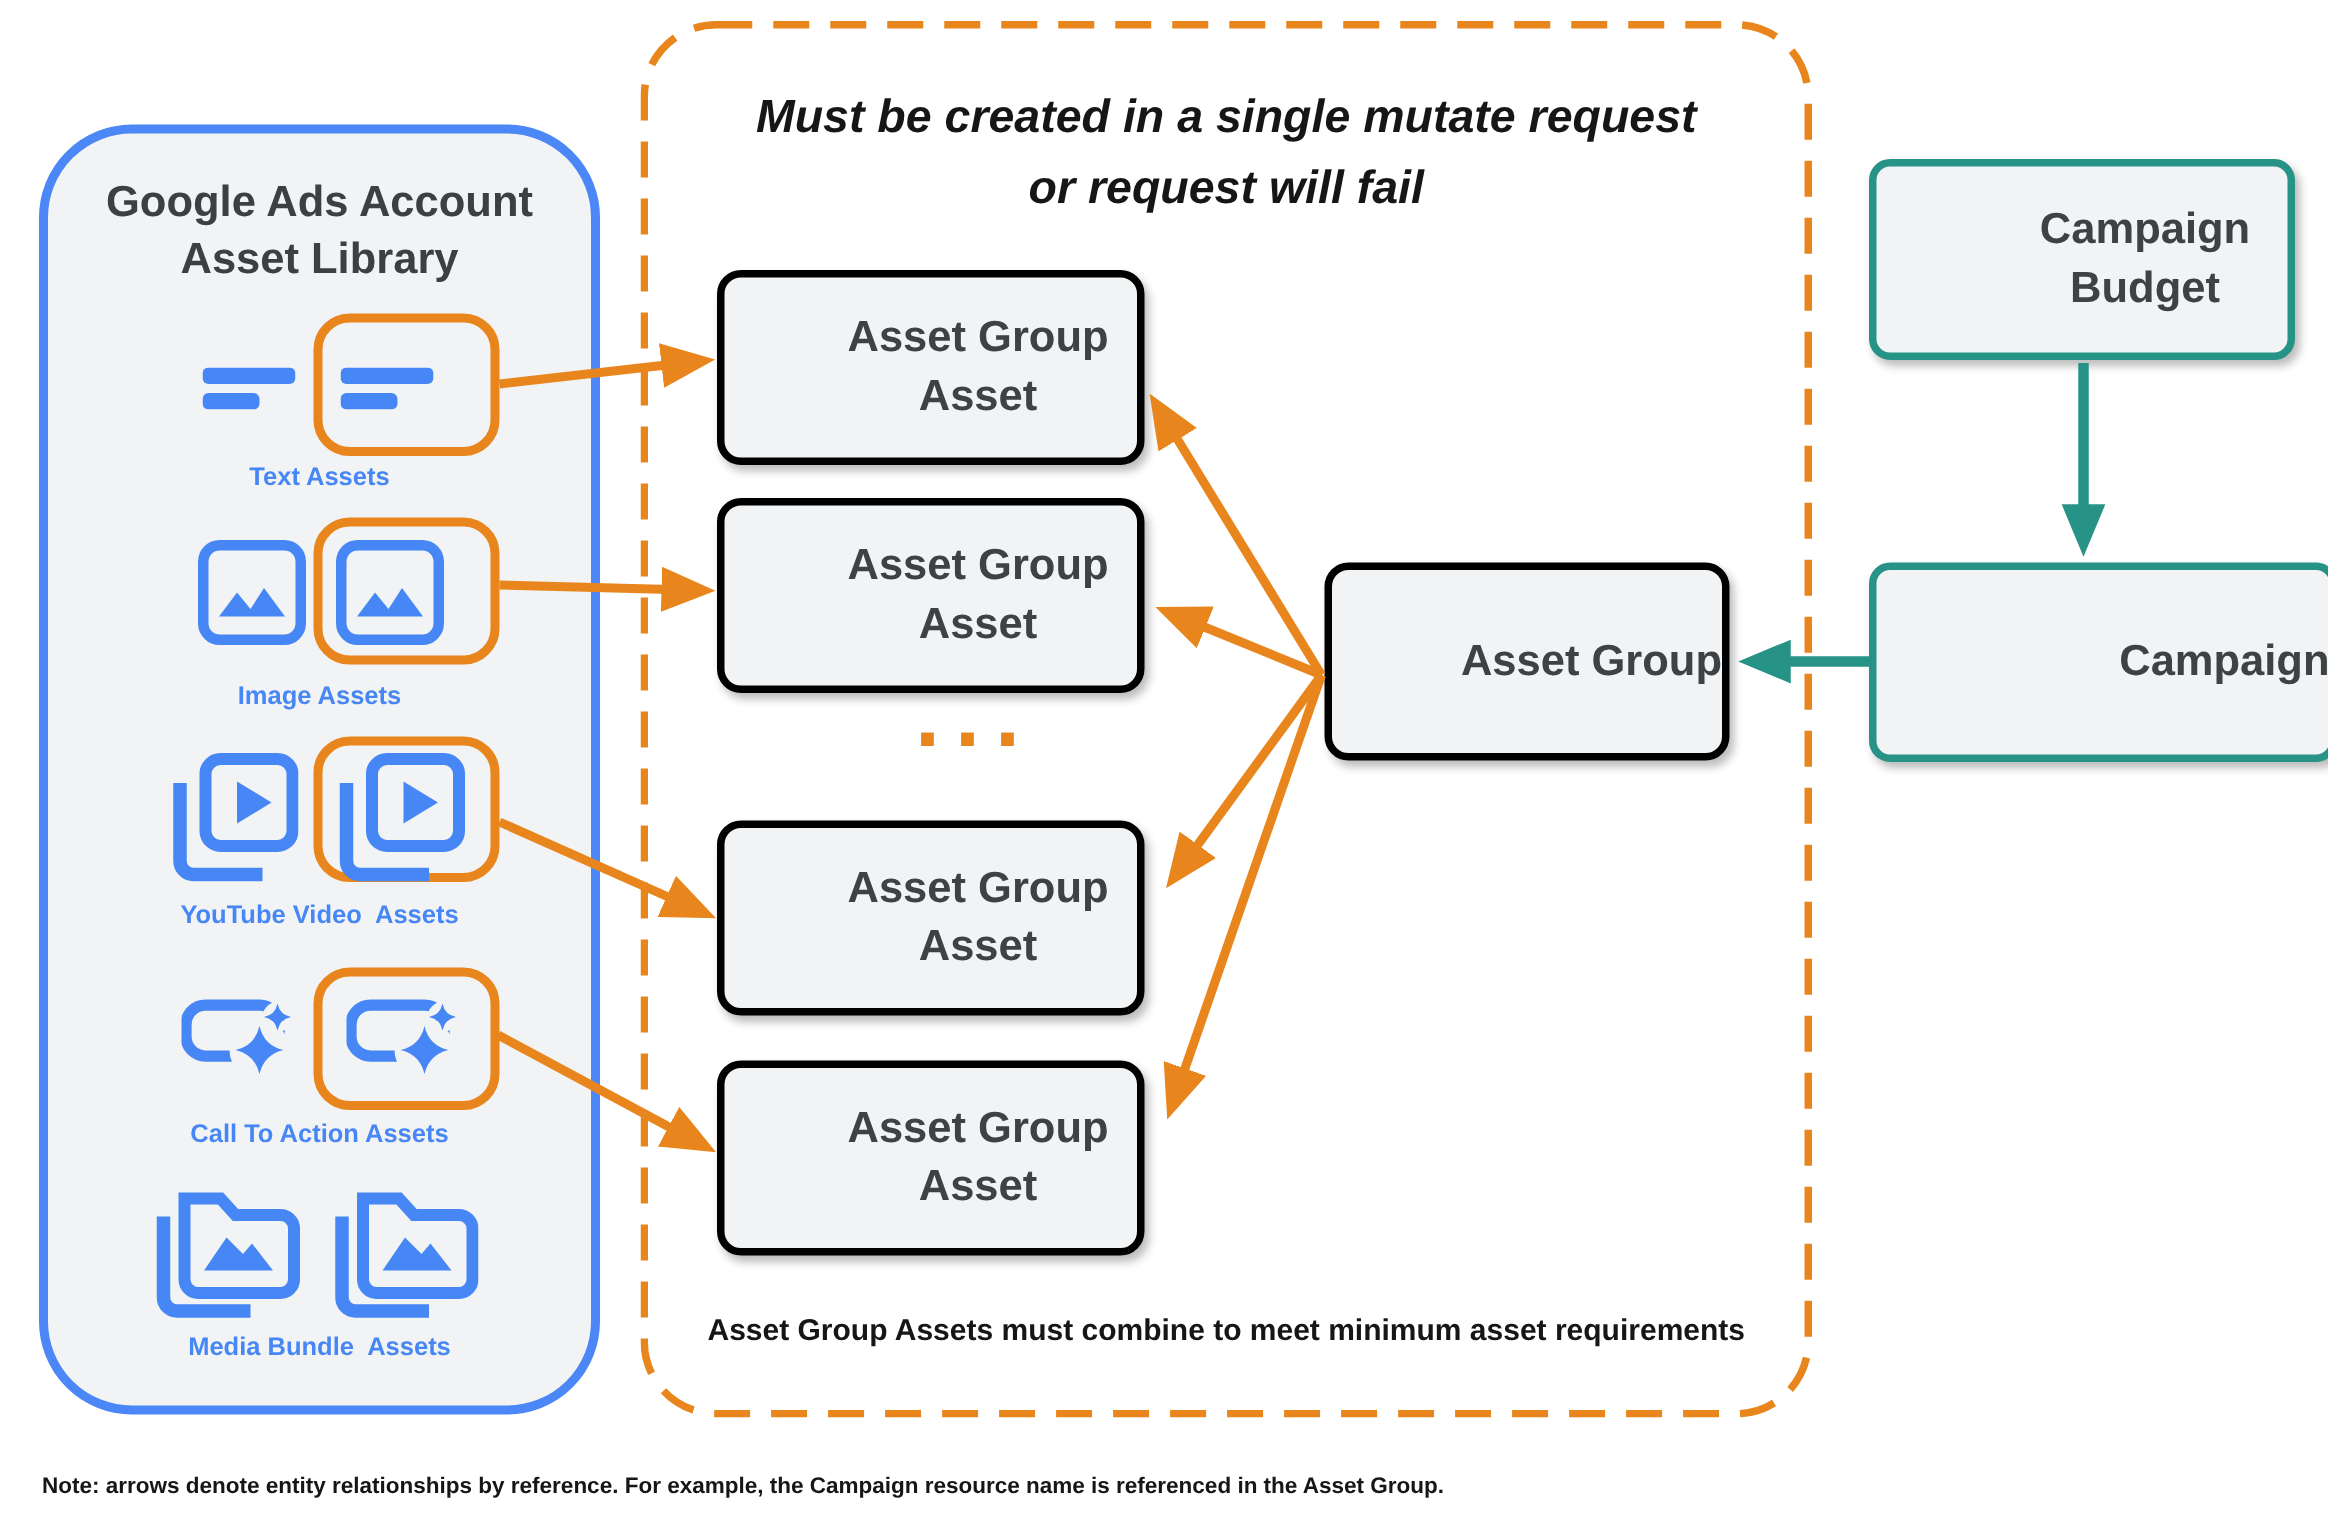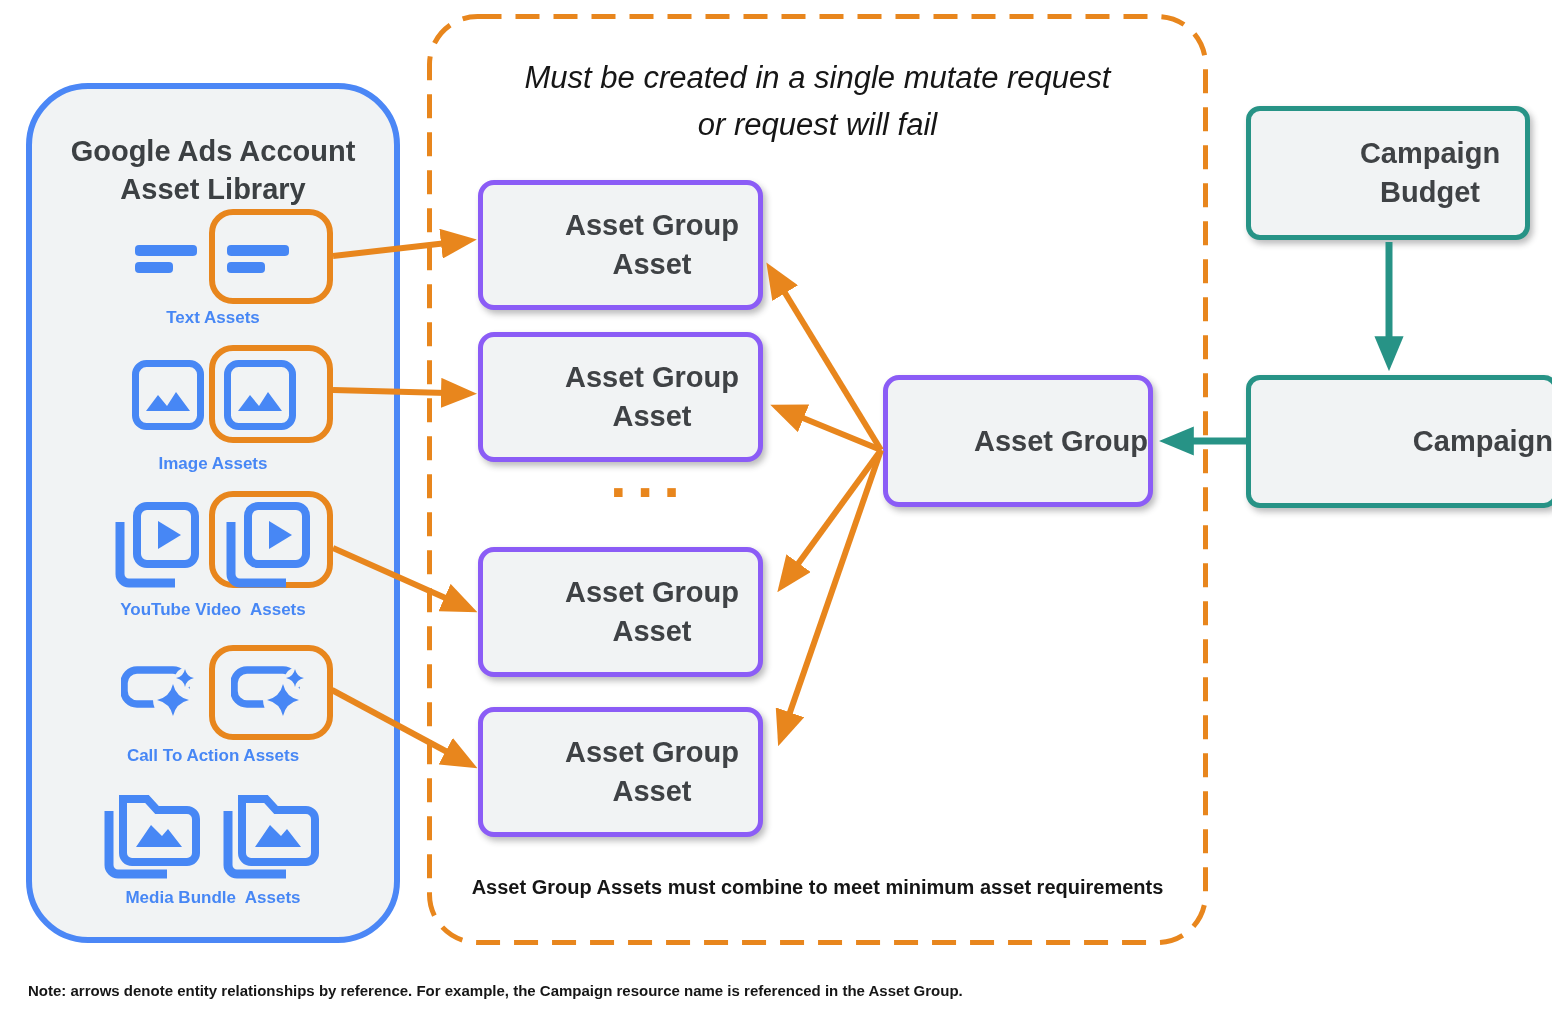--- a/index.html
+++ b/index.html
@@ -9,50 +9,50 @@
   }
   .abs{position:absolute;}
 
   
   .library-panel{
     left:26px;top:83px;width:374px;height:860px;box-sizing:border-box;
     background:#f1f3f4;border:6px solid #4b87f6;border-radius:62px;
   }
   .library-title{
     left:26px;top:116px;width:374px;text-align:center;
-    font-size:29px;line-height:38px;font-weight:bold;color:#3c4043;white-space:pre;margin-top:16px;
+    font-size:29px;line-height:38px;font-weight:bold;color:#3c4043;white-space:pre;
   }
   .lib-label{
     left:26px;width:374px;text-align:center;font-size:17px;font-weight:bold;
     color:#4787f5;white-space:pre;
   }
   .hl-box{
     box-sizing:border-box;border:6px solid #e8861d;border-radius:24px;background:transparent;
   }
 
   
   .mutate-panel{left:427px;top:14px;width:781px;height:931px;background:#ffffff;}
   .mutate-border{position:absolute;left:0;top:0;}
   .headline{
     left:427px;top:54px;width:781px;text-align:center;
-    font-size:31px;line-height:47px;font-weight:400;font-style:italic;color:#161616;
+    font-size:31px;line-height:47px;font-weight:700;font-style:italic;color:#161616;
   }
   .caption{
     left:427px;top:876px;width:781px;text-align:center;
     font-size:20px;font-weight:bold;color:#161616;
   }
 
   
   .ebox{
     box-sizing:border-box;background:#f1f3f4;border-radius:16px;
     display:flex;align-items:center;justify-content:flex-end;text-align:center;
     box-shadow:3px 4px 6px rgba(32,33,36,.30);
     font-weight:bold;color:#3f4245;font-size:29px;line-height:39px;
   }
-  .orange-box{border:5px solid #8b5cf6;}
+  .orange-box{border:5px solid #000000;}
   .teal-box{border:5px solid #279386;border-radius:14px;}
   .ebox .lbl{max-width:212px;}
   .teal-box .lbl{max-width:190px;}
 
   .dots{
     left:560px;top:447px;width:180px;text-align:center;
     font-size:60px;font-weight:bold;color:#e8861d;letter-spacing:10px;line-height:60px;
   }
 
   .note{

